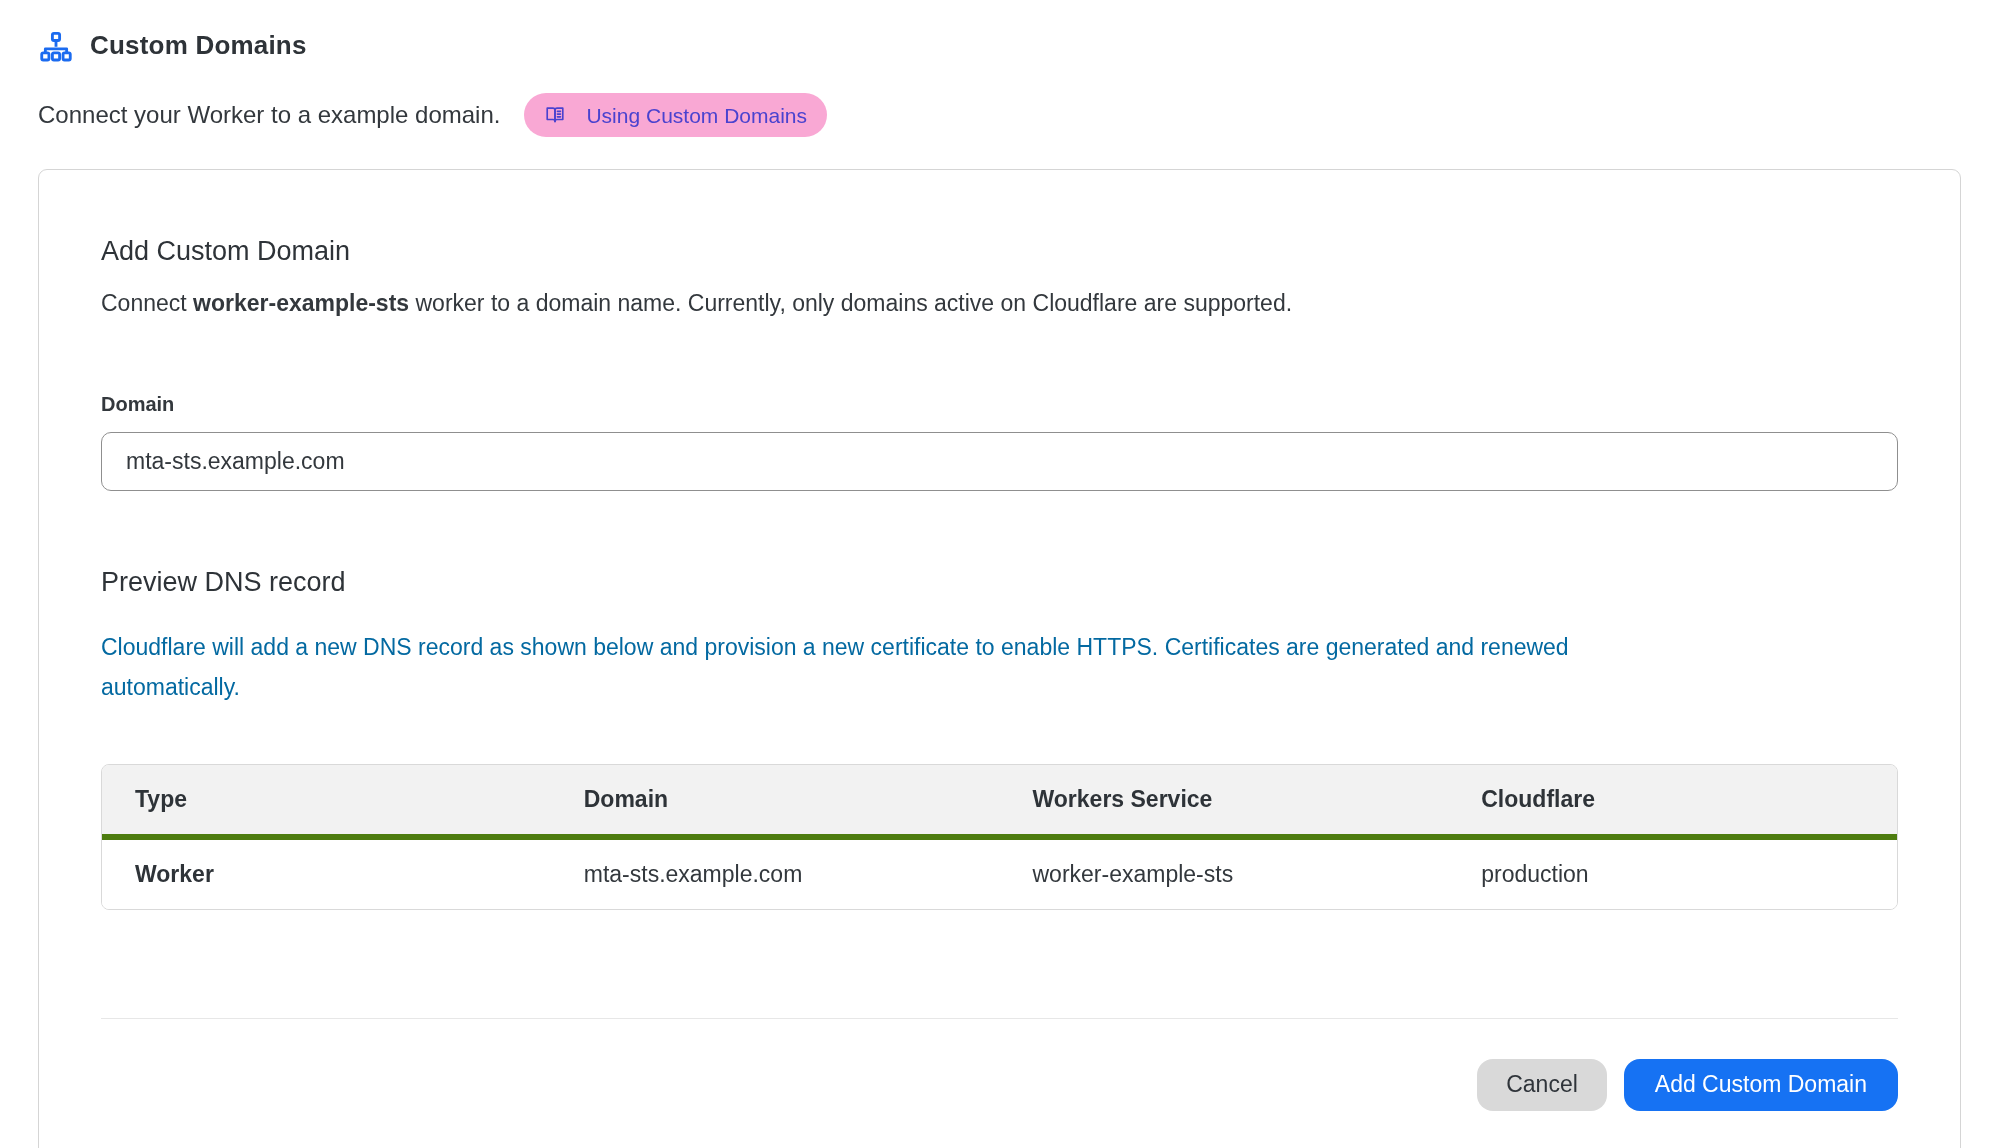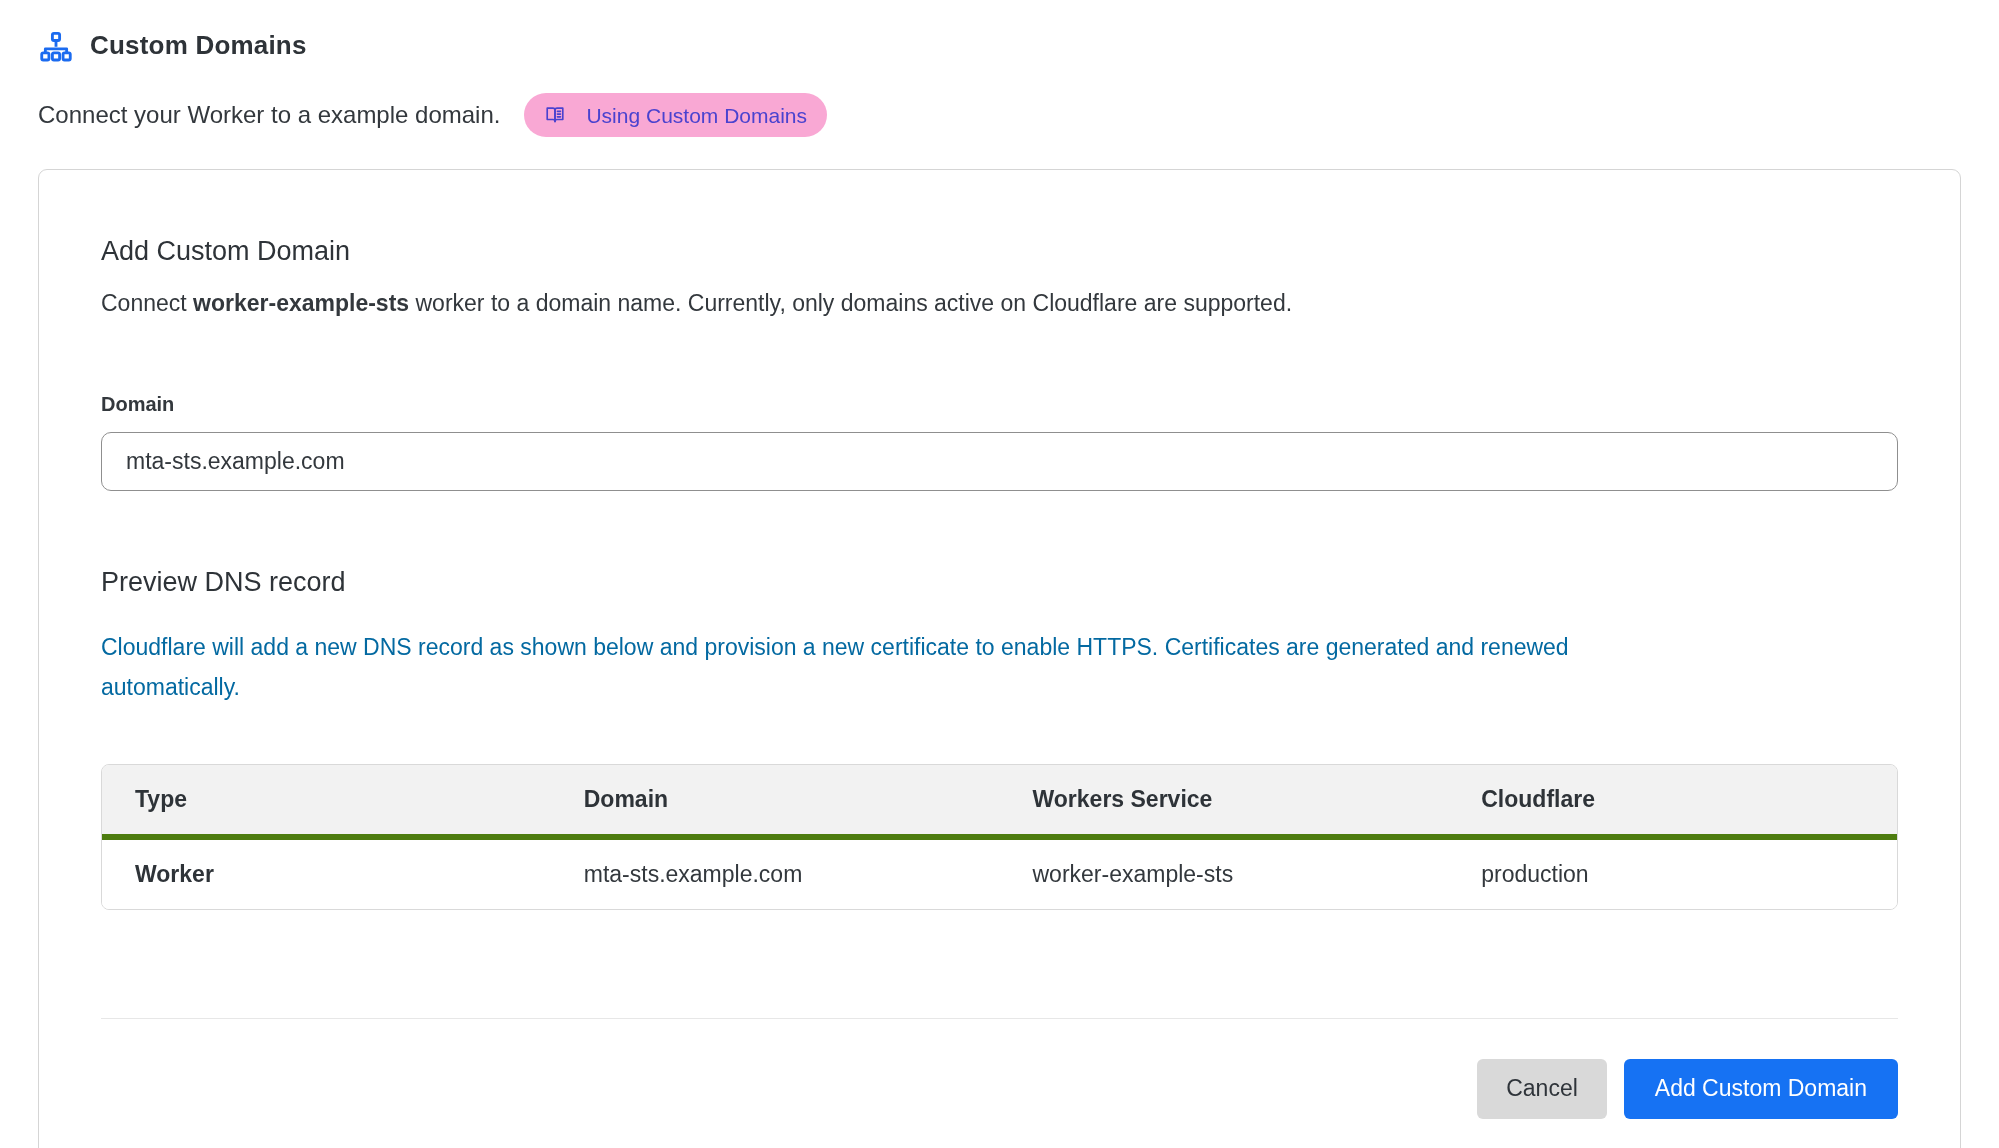--- a/index.html
+++ b/index.html
@@ -82,23 +82,23 @@
     font-size: 23px; color: #33383d;
     padding: 21px 10px 21px 33px;
     border-top: 6px solid #4d7c0f;
   }
   .dns-table td.cell-type { font-weight: 700; color: #2e3338; }
 
   
   .footer-divider { margin-top: 108px; border: none; border-top: 1px solid #e7e7e7; }
   .actions { display: flex; justify-content: flex-end; gap: 17px; margin-top: 40px; }
   .btn {
-    height: 60px;
+    height: 52px;
     border: none;
-    border-radius: 6px;
+    border-radius: 16px;
     font-family: "Liberation Sans", sans-serif;
     font-size: 23px;
     cursor: pointer;
     display: inline-flex; align-items: center; justify-content: center;
   }
   .btn-cancel { background: #d9d9d9; color: #2f343a; padding: 0 29px; }
   .btn-primary { background: #1672f3; color: #ffffff; padding: 0 31px; }
 </style>
 </head>
 <body>

